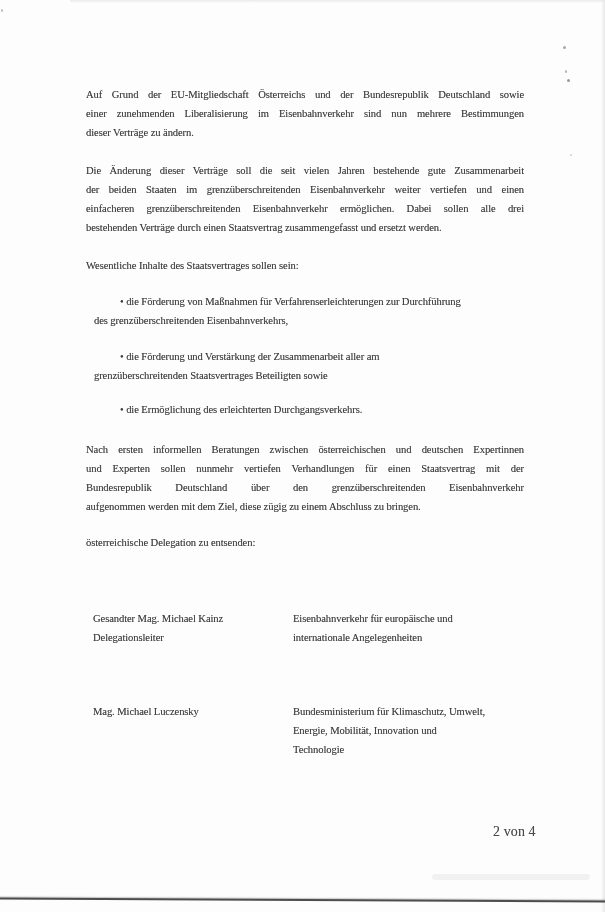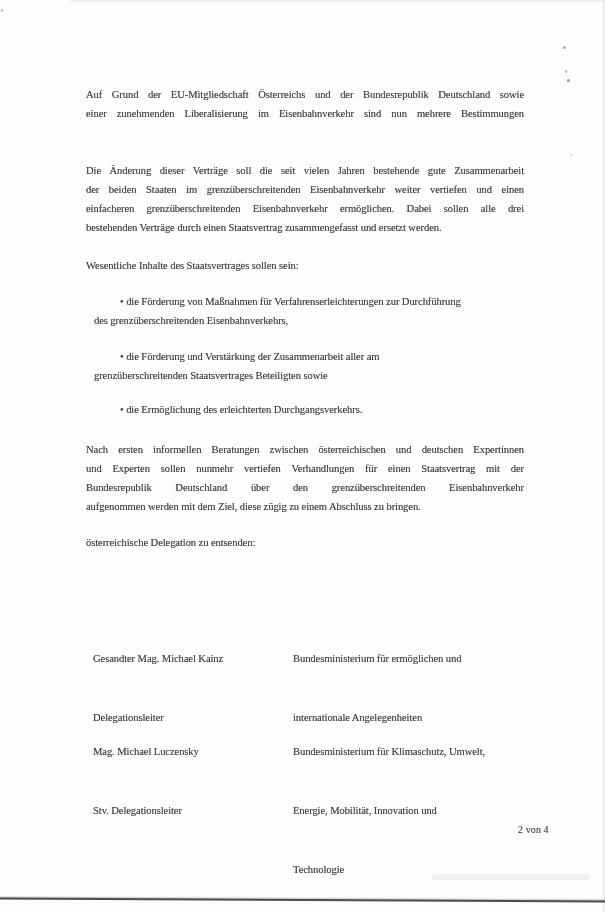--- a/index.html
+++ b/index.html
@@ -21,28 +21,27 @@
     font-size: 10.6px;
     line-height: 19px;
     letter-spacing: -0.1px;
     text-shadow: 0 0 0.6px rgba(70, 70, 70, 0.55);
   }
   .line { white-space: normal; }
   .just .line { text-align: justify; text-align-last: justify; }
   .just .line.last { text-align-last: left; }
   .bullet .line:first-child { padding-left: 26px; }
   .heading { }
-  .delegation-cell .line { text-align: left; margin-top: 40px; }
+  .delegation-cell .line { text-align: left; }
   .footer-pagenum {
     position: absolute;
-    font-size: 10px;
+    font-size: 14px;
     letter-spacing: 0.1px;
     color: #4a4a4a;
     text-shadow: 0 0 0.5px rgba(80, 80, 80, 0.5);
-    margin-left: 25px;
   }
   
   .top-edge {
     position: absolute;
     top: 0; left: 70px; right: 0;
     height: 3px;
     background: linear-gradient(to bottom, #eaeaea, rgba(234,234,234,0));
   }
   .right-edge {
     position: absolute;
@@ -87,20 +86,21 @@
   <div class="speck s1"></div>
   <div class="speck s2"></div>
   <div class="speck s3"></div>
   <div class="speck s4"></div>
   <div class="speck s5"></div>
   <div class="smudge"></div>
 
   <div class="textblock just" style="left:86px; top:85px; width:438px;">
       <div class="line">Auf Grund der EU-Mitgliedschaft Österreichs und der Bundesrepublik Deutschland sowie</div>
       <div class="line">einer zunehmenden Liberalisierung im Eisenbahnverkehr sind nun mehrere Bestimmungen</div>
+      <div class="line last">dieser Verträge zu ändern.</div>
     </div>
 
   <div class="textblock just" style="left:86px; top:161px; width:438px;">
       <div class="line">Die Änderung dieser Verträge soll die seit vielen Jahren bestehende gute Zusammenarbeit</div>
       <div class="line">der beiden Staaten im grenzüberschreitenden Eisenbahnverkehr weiter vertiefen und einen</div>
       <div class="line">einfacheren grenzüberschreitenden Eisenbahnverkehr ermöglichen. Dabei sollen alle drei</div>
       <div class="line last">bestehenden Verträge durch einen Staatsvertrag zusammengefasst und ersetzt werden.</div>
     </div>
 
   <div class="textblock heading" style="left:86px; top:256px; width:438px;">Wesentliche Inhalte des Staatsvertrages sollen sein:</div>
@@ -129,29 +129,28 @@
   <div class="textblock" style="left:86px; top:533px; width:438px;">
       <div class="line last">österreichische Delegation zu entsenden:</div>
     </div>
 
   <div>
     <div class="textblock delegation-cell" style="left:93px; top:609px; width:195px;">
         <div class="line">Gesandter Mag. Michael Kainz</div>
         <div class="line last">Delegationsleiter</div>
       </div>
     <div class="textblock delegation-cell" style="left:293px; top:609px; width:250px;">
-        <div class="line">Bundesministerium für ermöglichen und</div>
+        <div class="line">Eisenbahnverkehr für europäische und</div>
         <div class="line last">internationale Angelegenheiten</div>
       </div>
   </div>
 
   <div>
     <div class="textblock delegation-cell" style="left:93px; top:702px; width:195px;">
         <div class="line">Mag. Michael Luczensky</div>
-        <div class="line last">Stv. Delegationsleiter</div>
       </div>
     <div class="textblock delegation-cell" style="left:293px; top:702px; width:250px;">
         <div class="line">Bundesministerium für Klimaschutz, Umwelt,</div>
         <div class="line">Energie, Mobilität, Innovation und</div>
         <div class="line last">Technologie</div>
       </div>
   </div>
 
   <div class="footer-pagenum" style="left:493px; top:824px;">2 von 4</div>
 

